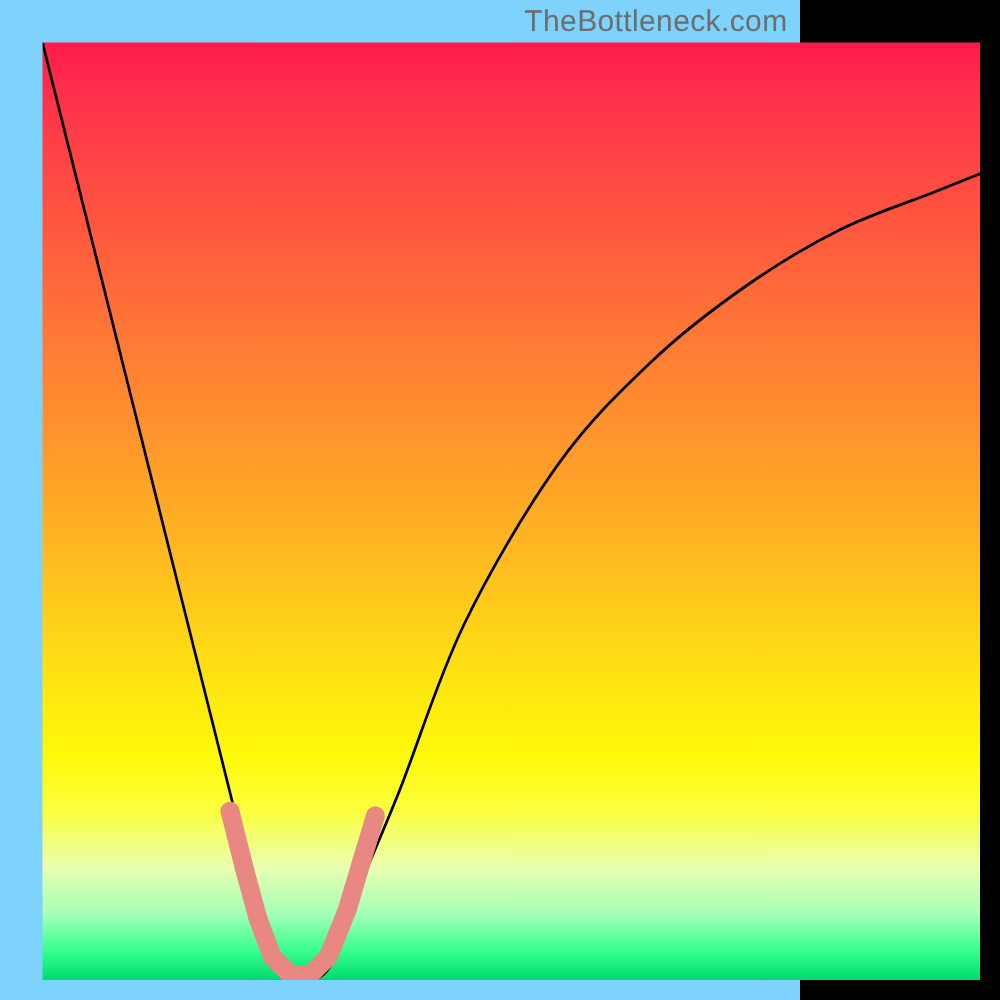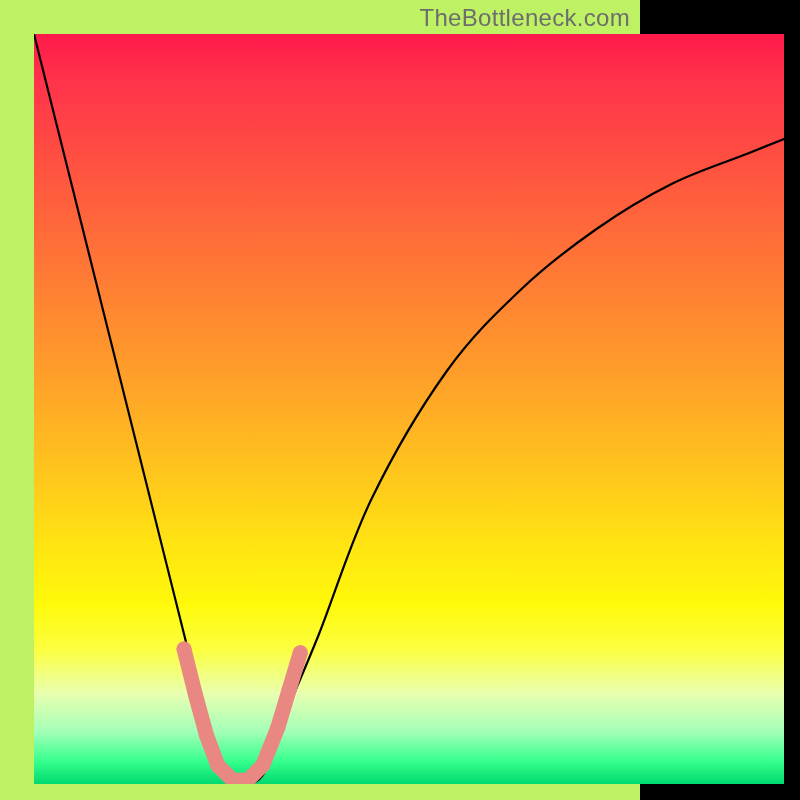--- a/index.html
+++ b/index.html
@@ -8,21 +8,21 @@
     width: 800px;
     height: 800px;
     background: #000;
     font-family: Arial, Helvetica, sans-serif;
     overflow: hidden;
   }
   .stage {
     position: relative;
     width: 640px;
     height: 800px;
-    background: #bef264;
+    background: #7dd3fc;
   }
   .plot {
     position: absolute;
     left: 34px;
     top: 34px;
     width: 750px;
     height: 750px;
     background: linear-gradient(
       to bottom,
       #ff1a4b 0%,

